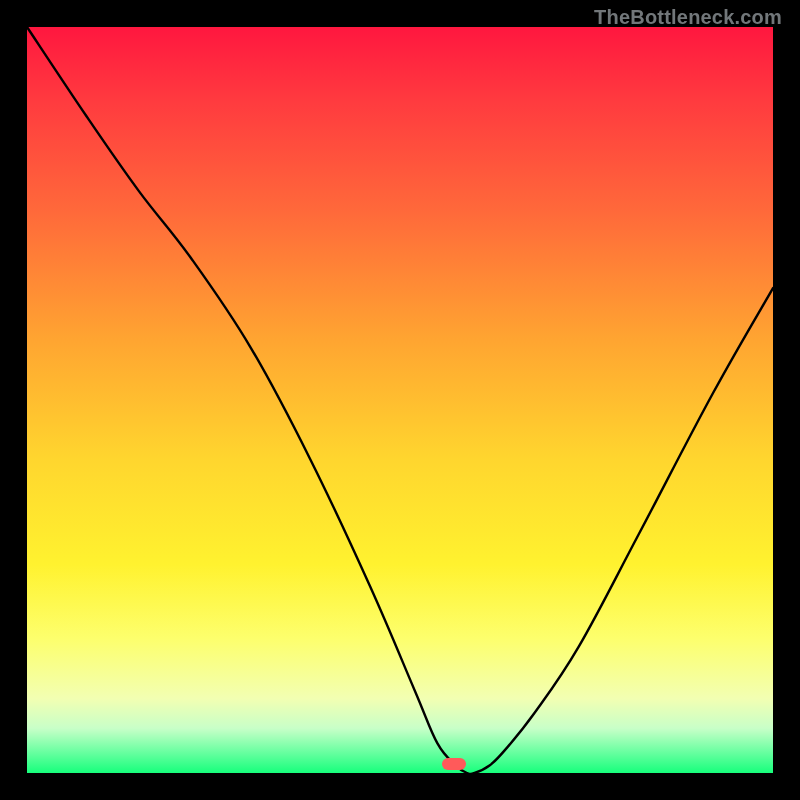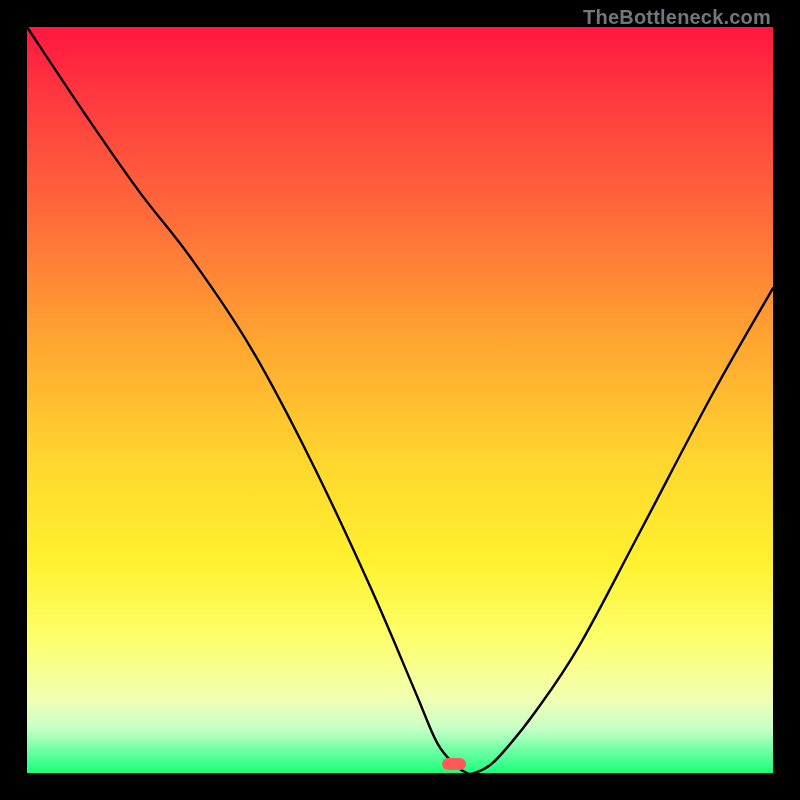--- a/index.html
+++ b/index.html
@@ -26,21 +26,21 @@
       #fdff6d 82%,
       #f2ffb2 90%,
       #c8ffc8 94%,
       #6fffa3 97%,
       #17ff7c 100%
     );
   }
   .attr {
     position: absolute;
     top: 6px;
-    right: 29px;
+    right: 18px;
     font-family: Arial, Helvetica, sans-serif;
     font-size: 20px;
     font-weight: 600;
     color: #72777a;
     letter-spacing: 0.2px;
   }
   svg.curve {
     position: absolute;
     left: 27px;
     top: 27px;

